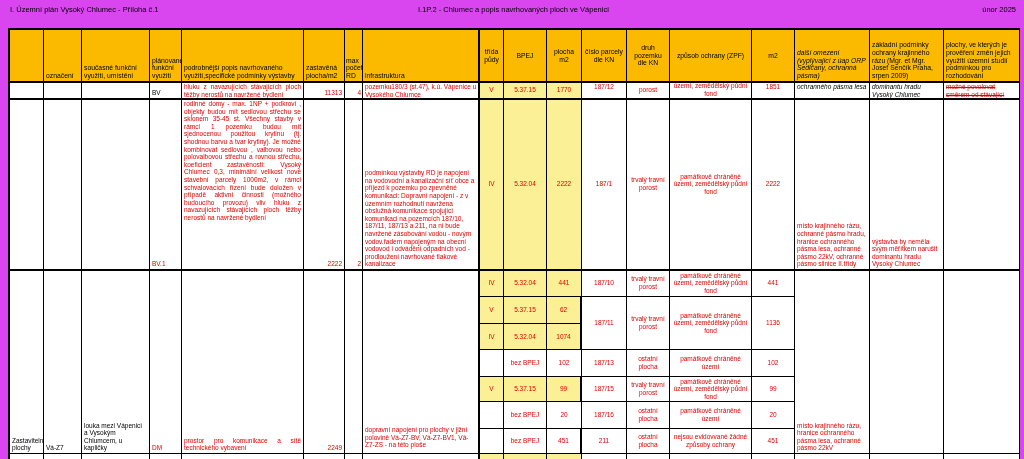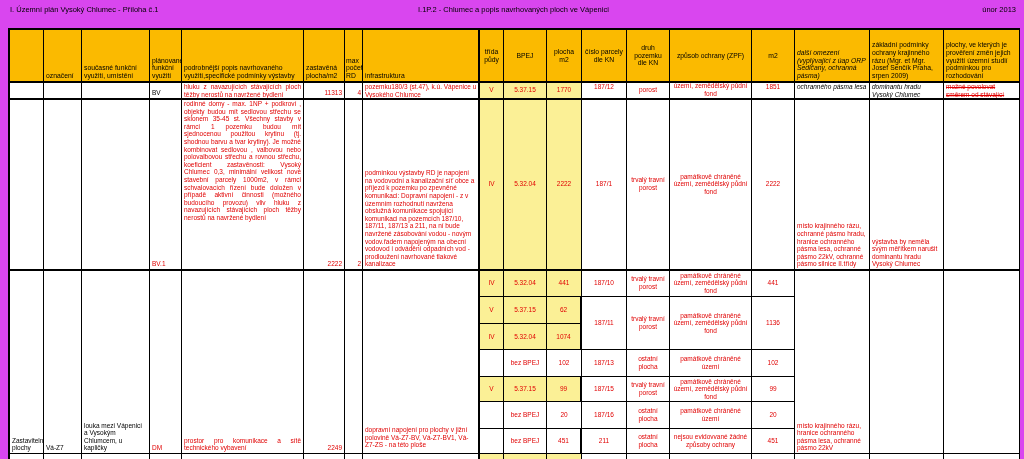--- a/index.html
+++ b/index.html
@@ -22,21 +22,21 @@
   .yel{background:#fbf096;}
   .line{position:absolute;background:#000;z-index:5;}
 </style>
 </head>
 <body>
 
 <div id="page">
 
   <div class="ph" style="left:10px;">I. Územní plán Vysoký Chlumec - Příloha č.1</div>
   <div class="ph" style="left:418px;">I.1P.2 - Chlumec a popis navrhovaných ploch ve Vápenici</div>
-  <div class="ph" style="right:8px;">únor 2013</div>
+  <div class="ph" style="right:8px;">únor 2025</div>
 
   <div id="tbl">
 
     <div class="cell hdr" style="left:0;top:0;width:34px;height:52px;"></div>
     <div class="cell hdr" style="left:34px;top:0;width:38px;height:52px;">označení</div>
     <div class="cell hdr" style="left:72px;top:0;width:68px;height:52px;">současné funkční využití, umístění</div>
     <div class="cell hdr" style="left:140px;top:0;width:32px;height:52px;">plánované funkční využití</div>
     <div class="cell hdr" style="left:172px;top:0;width:122px;height:52px;">podrobnější popis navrhovaného využití,specifické podmínky výstavby</div>
     <div class="cell hdr" style="left:294px;top:0;width:41px;height:52px;">zastavěná plocha/m2</div>
     <div class="cell hdr" style="left:335px;top:0;width:18px;height:52px;padding:1px;">max počet RD</div>

